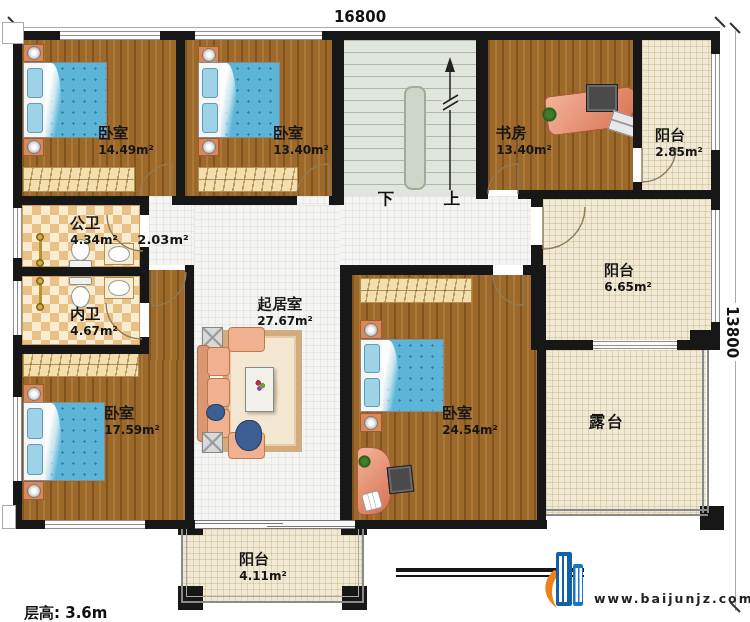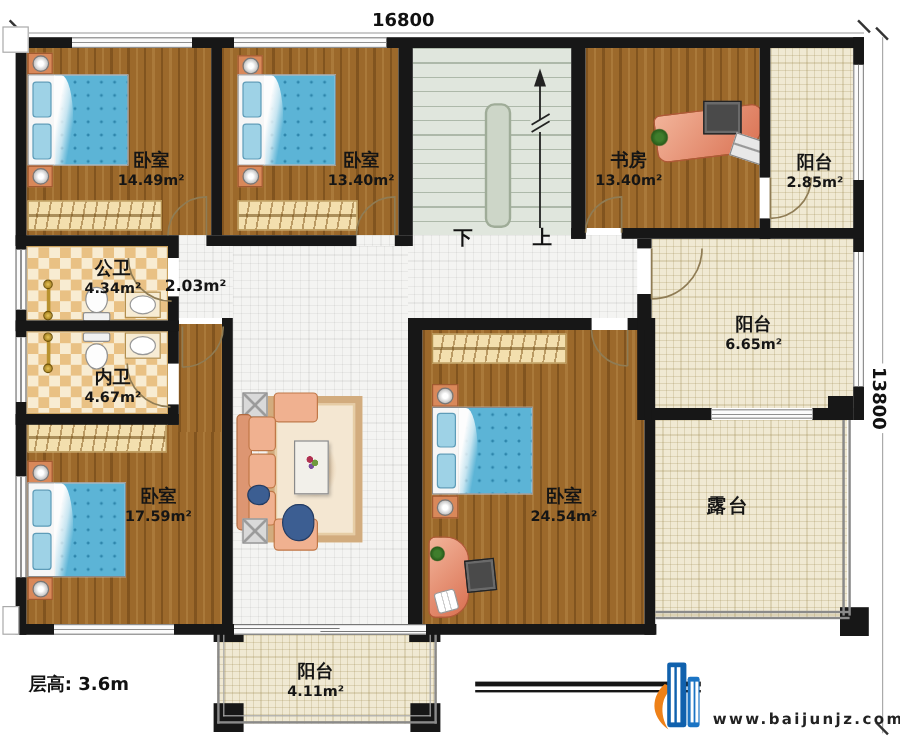--- a/index.html
+++ b/index.html
@@ -65,21 +65,21 @@
   .knob{position:absolute;width:8px;height:8px;border-radius:50%;background:radial-gradient(#e6c35a,#96720f);border:1px solid #6e5208;box-sizing:border-box;}
   .desk{position:absolute;background:linear-gradient(135deg,#f2b49a,#d96f50);border:1px solid #b05838;box-sizing:border-box;}
   .monitor{position:absolute;background:#4a4a4a;border:1px solid #222;box-shadow:inset 0 0 0 2px #6a6a6a;}
   .printer{position:absolute;background:#e8e8e8;border:1px solid #888;transform:rotate(18deg);
     background-image:linear-gradient(to bottom, transparent 40%, #999 45%, #999 50%, transparent 55%);}
   .plant{position:absolute;border-radius:50%;background:radial-gradient(#3f7d2c 30%,#2a5e1b 60%,transparent 75%);}
   .lamp{position:absolute;background:#fff;border:1px solid #999;border-radius:3px;transform:rotate(-15deg);
     background-image:linear-gradient(to right, transparent 30%, #ccc 32%, #ccc 36%, transparent 38%, transparent 60%, #ccc 62%, #ccc 66%, transparent 68%);}
   .stairrail{position:absolute;background:#cdd6c8;border:2px solid #9fac98;border-radius:8px;box-sizing:border-box;}
   
-  .rlabel{position:absolute;transform:translate(-50%,-50%);text-align:center;font-weight:bold;color:#151515;white-space:nowrap;line-height:1.25;}
+  .rlabel{position:absolute;transform:translate(-50%,-50%);font-weight:bold;color:#151515;white-space:nowrap;line-height:1.25;}
   .rname{font-size:15px;}
   .rname.big{font-size:16px;letter-spacing:2px;}
   .rarea{font-size:12px;}
   .slabel{position:absolute;transform:translate(-50%,-50%);font-weight:bold;font-size:16px;color:#111;}
   .dimtext{position:absolute;font-size:15px;font-weight:bold;color:#111;background:#fff;padding:0 3px;}
   .tick{position:absolute;width:14px;height:2px;background:#333;transform:rotate(45deg);}
   .whitebox{position:absolute;background:#fff;border:1px solid #aaa;box-sizing:border-box;}
   
   .info{position:absolute;font-size:15px;font-weight:bold;color:#111;white-space:nowrap;}
   .title{position:absolute;font-size:37px;font-weight:bold;color:#161616;letter-spacing:1px;white-space:nowrap;}
@@ -304,20 +304,24 @@
     <div class="rarea" style="font-size:13px;">2.03m²</div>
   </div>
   <div class="rlabel" style="left:94px;top:322px;">
     <div class="rname">内卫</div>
     <div class="rarea">4.67m²</div>
   </div>
   <div class="rlabel" style="left:132px;top:421px;">
     <div class="rname">卧室</div>
     <div class="rarea">17.59m²</div>
   </div>
+  <div class="rlabel" style="left:285px;top:312px;">
+    <div class="rname">起居室</div>
+    <div class="rarea">27.67m²</div>
+  </div>
   <div class="rlabel" style="left:470px;top:421px;">
     <div class="rname">卧室</div>
     <div class="rarea">24.54m²</div>
   </div>
   <div class="rlabel" style="left:628px;top:278px;">
     <div class="rname">阳台</div>
     <div class="rarea">6.65m²</div>
   </div>
   <div class="rlabel" style="left:607px;top:422px;">
     <div class="rname big">露台</div>
@@ -325,29 +329,29 @@
   <div class="rlabel" style="left:263px;top:567px;">
     <div class="rname">阳台</div>
     <div class="rarea">4.11m²</div>
   </div>
   <div class="slabel" style="left:386px;top:199px;">下</div>
   <div class="slabel" style="left:452px;top:199px;">上</div>
 
   <div class="thinline" style="left:13px;top:27px;width:707px;height:1px;background:#aaa;"></div>
   <div class="tick" style="left:6px;top:21px;"></div>
   <div class="tick" style="left:713px;top:21px;"></div>
-  <div class="dimtext" style="left:336px;top:8px;transform:translateX(-50%);">16800</div>
+  <div class="dimtext" style="left:360px;top:8px;transform:translateX(-50%);">16800</div>
   <div class="thinline" style="left:735px;top:31px;width:1px;height:580px;background:#aaa;"></div>
   <div class="tick" style="left:728px;top:27px;"></div>
   <div class="tick" style="left:728px;top:606px;"></div>
   <div class="dimtext" style="left:703px;top:323px;transform:rotate(90deg);">13800</div>
   <div class="whitebox" style="left:2px;top:22px;width:22px;height:22px;"></div>
   <div class="whitebox" style="left:2px;top:505px;width:14px;height:24px;"></div>
 
-  <div class="info" style="left:24px;top:561px;">
+  <div class="info" style="left:24px;top:604px;">
     <span>层高:</span>
     <span>3.6m</span>
   </div>
 
   <div class="thinline" style="left:396px;top:568px;width:188px;height:4px;background:#161616;"></div>
   <div class="thinline" style="left:396px;top:575px;width:188px;height:2px;background:#161616;"></div>
 
   <svg class="overlay" style="left:540px;top:548px;" width="52" height="66" viewBox="0 0 52 66">
     <path d="M14 22 C3 32 1 48 17 60 C9 47 11 32 21 25 Z" fill="#ee8118"></path>
     <rect x="16" y="4" width="16" height="54" rx="2" fill="#1061ad"></rect>

